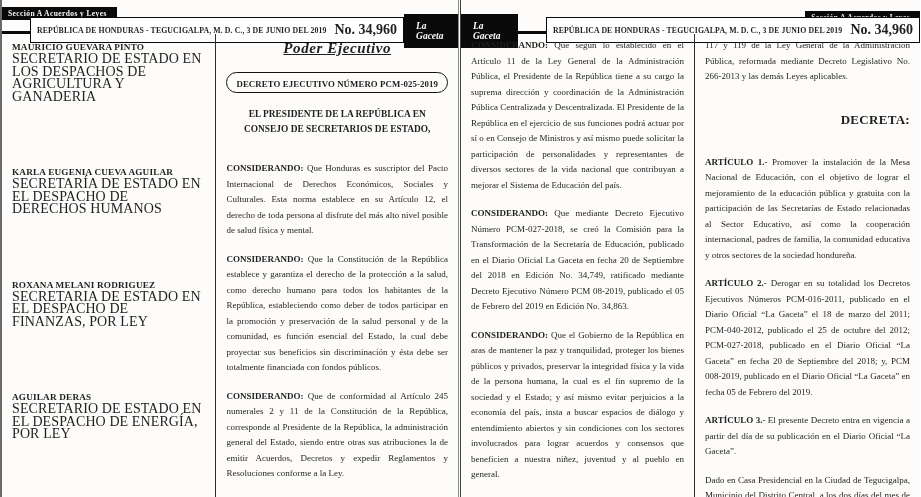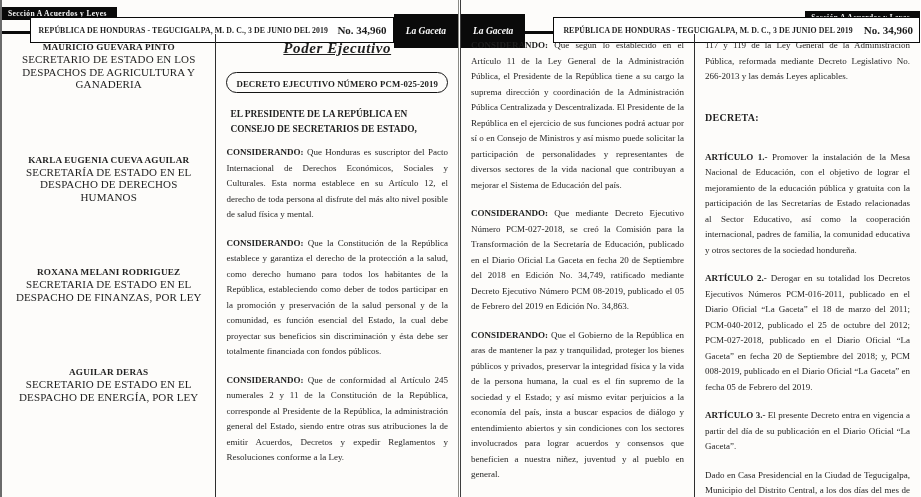--- a/index.html
+++ b/index.html
@@ -22,57 +22,57 @@
   }
   .headbar {
     display:flex; align-items:stretch; height:17px; margin-top:1px;
     border-bottom:3px solid #0a0a0a;
   }
   .headbox {
     flex:1; display:flex; align-items:center;
     border:1px solid #0a0a0a; background:#ffffff; padding:12px 6px;margin-left:28px;
   }
   .hl { flex:1; text-align:center; font-weight:700; font-size:7.8px; letter-spacing:.1px; white-space:nowrap; }
-  .no { font-weight:700; font-size:11px; padding-left:8px; white-space:nowrap; }
+  .no { font-weight:700; font-size:14px; padding-left:8px; white-space:nowrap; }
   .gaceta {
     background:#0a0a0a; color:#fbfbfb; font-weight:700; font-style:italic;
     font-size:9.5px; padding:17px 12px; display:flex; align-items:center;
     margin-top:-3px;
   }
 
   
   .cols { display:flex; height:calc(100% - 34px); }
   .col { padding:4px 10px 0 10px; }
   .col-a { width:229px; border-right:1px solid #2e2e2e; }
   .col-b { flex:1; border-left:0; }
   .col-c { width:234px; border-right:1px solid #2e2e2e; }
   .col-d { flex:1; }
 
   
-  .off { text-align:center; margin-bottom:64px; }
+  .off { text-align:left; margin-bottom:64px; }
   .off:first-child { margin-top:4px; }
   .off .nm { font-weight:700; font-size:9.2px; letter-spacing:.2px; margin-bottom:1px; }
-  .off .ti { font-size:11px; line-height:12.5px; letter-spacing:.1px; }
+  .off .ti { font-size:14px; line-height:12.5px; letter-spacing:.1px; }
 
   
   .poder {
     font-size:15px; font-weight:700; font-style:italic; text-align:center;
     text-decoration:underline; letter-spacing:.6px; margin:2px 0 15px 0;
   }
   .stadium {
     display:block; width:fit-content; margin:0 auto 14px auto;
     border:1.5px solid #141414; border-radius:12px; padding:6px 9px 3px 9px;
     font-weight:700; font-size:8.8px; letter-spacing:.1px; white-space:nowrap;
   }
-  .pres { text-align:left; font-weight:700; font-size:9.4px; line-height:15px; margin:6px 4px 8px 4px; }
+  .pres { text-align:center; font-weight:700; font-size:9.4px; line-height:15px; margin:6px 4px 24px 4px; }
 
   
   .par { text-align:justify; font-size:9px; line-height:15.5px; margin:0 0 13px 0; }
   .par .lead { font-weight:700; }
-  .decreta { text-align:left; font-weight:700; font-size:10px; letter-spacing:.3px; margin:27px 0 27px 0; }
+  .decreta { text-align:right; font-weight:700; font-size:13px; letter-spacing:.3px; margin:27px 0 27px 0; }
 </style>
 </head>
 <body>
 
 <div class="sheet">
 
   <section class="page page-left">
     <div class="tabrow left">
       <span class="tab">Sección A  Acuerdos y Leyes</span>
     </div>

